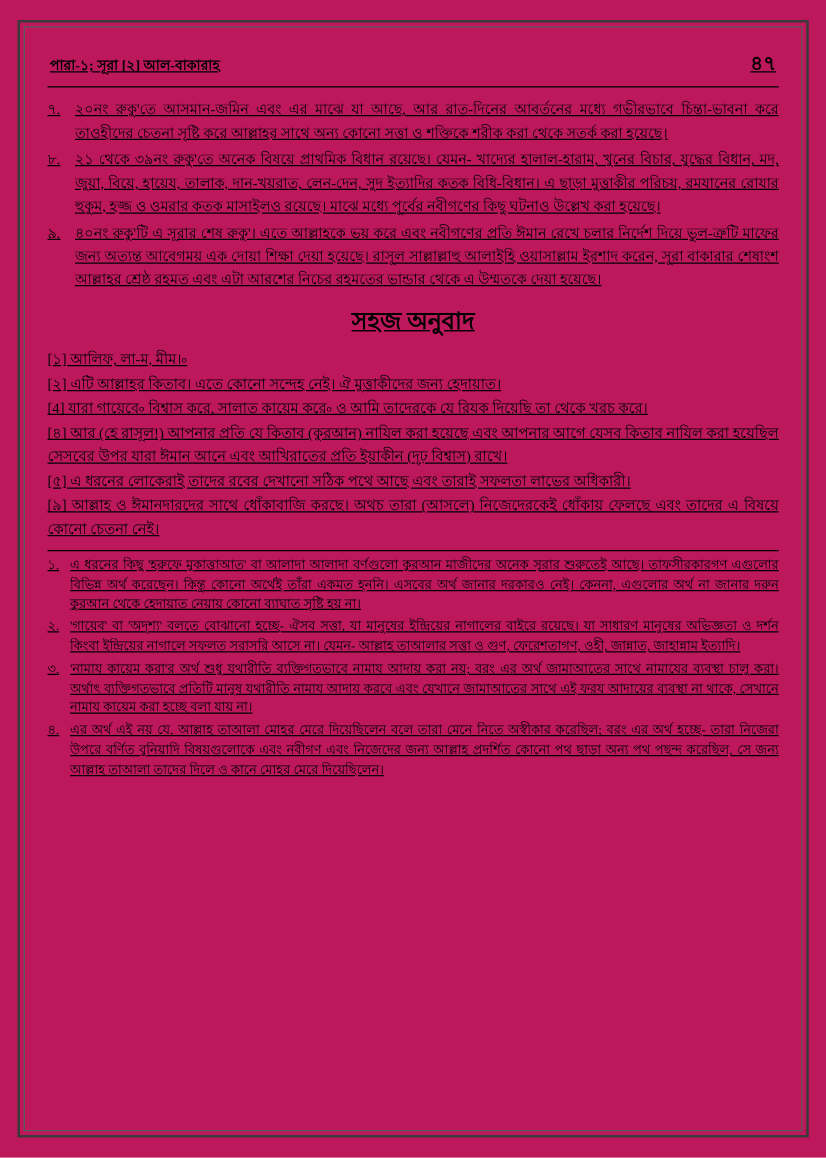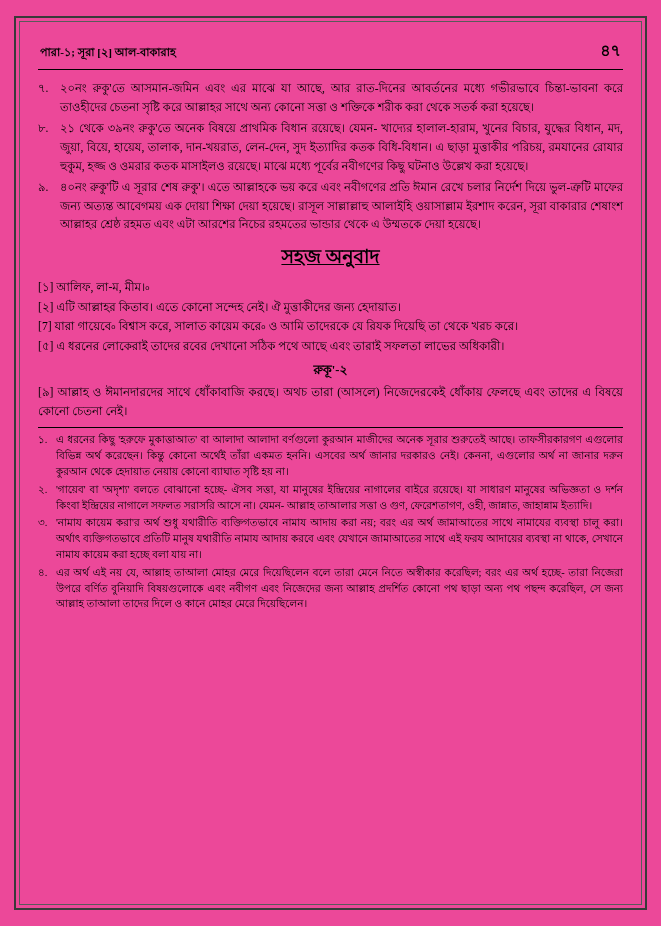--- a/index.html
+++ b/index.html
@@ -13,21 +13,22 @@
     font-family: "Liberation Serif", "DejaVu Serif", serif;
     color: #000000;
     overflow: hidden;
   }
   .page {
     position: relative;
     width: 661px;
     height: 926px;
     box-sizing: border-box;
     padding: 26px 22px 24px 22px;
-    background: #ec4899;
+    background: #be185d;
+    text-decoration: underline;
   }
   
   .border-outer {
     position: absolute;
     left: 14px;
     top: 16px;
     right: 14px;
     bottom: 16px;
     border: 2px solid #3a3a3a;
     pointer-events: none;
@@ -156,25 +157,25 @@
         <span class="num">৯.</span>
         <span class="txt">৪০নং রুকু'টি এ সূরার শেষ রুকু'। এতে আল্লাহকে ভয় করে এবং নবীগণের প্রতি ঈমান রেখে চলার নির্দেশ দিয়ে ভুল-ত্রুটি মাফের জন্য অত্যন্ত আবেগময় এক দোয়া শিক্ষা দেয়া হয়েছে। রাসূল সাল্লাল্লাহু আলাইহি ওয়াসাল্লাম ইরশাদ করেন, সূরা বাকারার শেষাংশ আল্লাহর শ্রেষ্ঠ রহমত এবং এটা আরশের নিচের রহমতের ভান্ডার থেকে এ উম্মতকে দেয়া হয়েছে।</span>
       </div>
     </div>
 
     <div class="section-title">সহজ অনুবাদ</div>
 
     <div>
       <div class="verse">[১] আলিফ, লা-ম, মীম।৹</div>
       <div class="verse">[২] এটি আল্লাহর কিতাব। এতে কোনো সন্দেহ নেই। ঐ মুত্তাকীদের জন্য হেদায়াত।</div>
-      <div class="verse">[7] যারা গায়েবে৹ বিশ্বাস করে, সালাত কায়েম করে৹ ও আমি তাদেরকে যে রিযক দিয়েছি তা থেকে খরচ করে।</div>
+      <div class="verse">[4] যারা গায়েবে৹ বিশ্বাস করে, সালাত কায়েম করে৹ ও আমি তাদেরকে যে রিযক দিয়েছি তা থেকে খরচ করে।</div>
+      <div class="verse">[৪] আর (হে রাসূল!) আপনার প্রতি যে কিতাব (কুরআন) নাযিল করা হয়েছে এবং আপনার আগে যেসব কিতাব নাযিল করা হয়েছিল সেসবের উপর যারা ঈমান আনে এবং আখিরাতের প্রতি ইয়াকীন (দৃঢ় বিশ্বাস) রাখে।</div>
       <div class="verse">[৫] এ ধরনের লোকেরাই তাদের রবের দেখানো সঠিক পথে আছে এবং তারাই সফলতা লাভের অধিকারী।</div>
     </div>
 
-    <div class="sub-title">রুকূ'-২</div>
 
     <div>
       <div class="verse">[৯] আল্লাহ ও ঈমানদারদের সাথে ধোঁকাবাজি করছে। অথচ তারা (আসলে) নিজেদেরকেই ধোঁকায় ফেলছে এবং তাদের এ বিষয়ে কোনো চেতনা নেই।</div>
     </div>
 
     <div class="footnotes">
       <div class="fn-item">
         <span class="fn-num">১.</span>
         <span class="fn-txt">এ ধরনের কিছু 'হরুফে মুকাত্তাআত' বা আলাদা আলাদা বর্ণগুলো কুরআন মাজীদের অনেক সূরার শুরুতেই আছে। তাফসীরকারগণ এগুলোর বিভিন্ন অর্থ করেছেন। কিন্তু কোনো অর্থেই তাঁরা একমত হননি। এসবের অর্থ জানার দরকারও নেই। কেননা, এগুলোর অর্থ না জানার দরুন কুরআন থেকে হেদায়াত নেয়ায় কোনো ব্যাঘাত সৃষ্টি হয় না।</span>
       </div>

